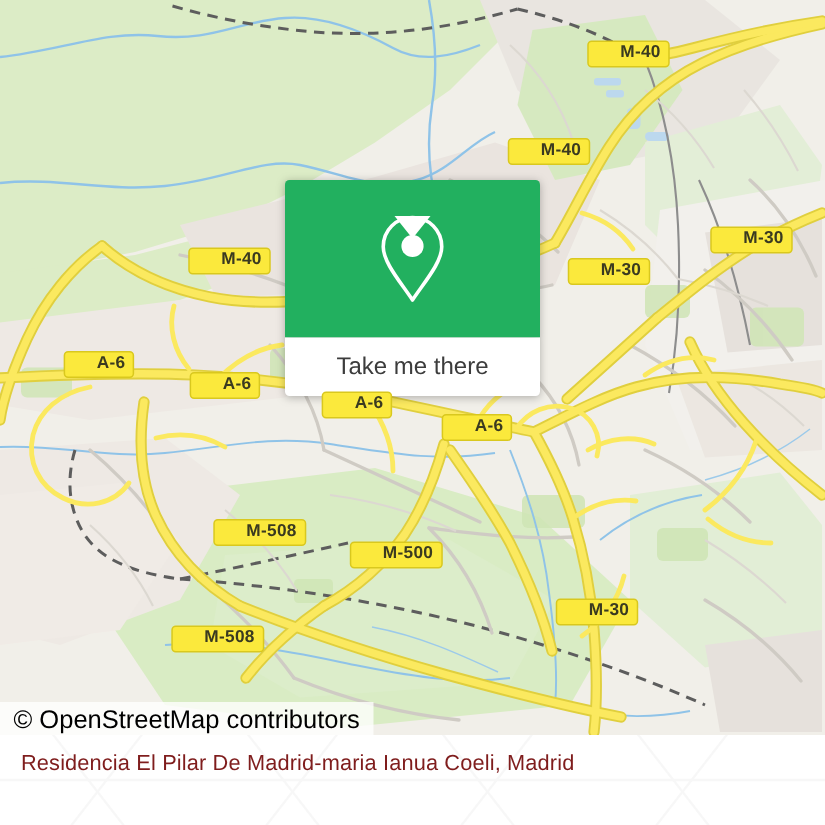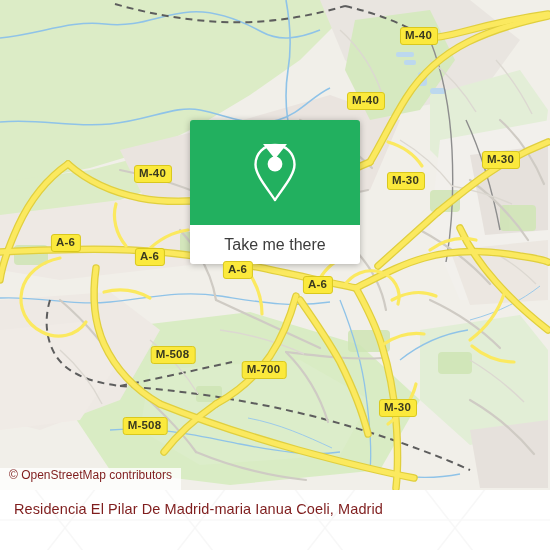--- a/index.html
+++ b/index.html
@@ -34,23 +34,23 @@
     position:absolute;left:30px;top:-1px;
     font-size:27px;line-height:30px;color:#1c1c1c;
     font-family:"DejaVu Sans","Liberation Sans",sans-serif;
     letter-spacing:-.6px;font-weight:400;
   }
 
   
   .attrib{
     position:absolute;left:0;top:468px;height:22px;
     background:rgba(255,255,255,.78);
-    display:flex;align-items:flex-start;
+    display:flex;align-items:flex-end;
     padding:0 9px 0 9px;
-    font-size:12px;color:#7f1d1d;
+    font-size:17px;color:#000000;
     white-space:nowrap;
   }
 
   
   .popup{
     position:absolute;left:190px;top:120px;width:170px;
     filter:drop-shadow(0 1px 3px rgba(0,0,0,.28));
   }
   .popup-top{
     height:105px;background:#22b05f;
@@ -72,21 +72,21 @@
   }
 
   
   .shield{
     position:absolute;
     background:#fbe93c;
     border:1.5px solid #d9c81e;
     border-radius:3px;
     color:#3a3a20;
     font-size:11.5px;font-weight:bold;
-    padding:1px 5px 2px 4px;
+    padding:1px 5px 2px 21px;
     line-height:13px;
     letter-spacing:.2px;
     white-space:nowrap;
     transform:translate(-50%,-50%);
     text-align:center;
   }
 </style>
 </head>
 <body>
 
@@ -285,21 +285,21 @@
         <div class="shield" style="left: 419px; top: 36px;">M-40</div>
         <div class="shield" style="left: 366px; top: 101px;">M-40</div>
         <div class="shield" style="left: 153px; top: 174px;">M-40</div>
         <div class="shield" style="left: 501px; top: 160px;">M-30</div>
         <div class="shield" style="left: 406px; top: 181px;">M-30</div>
         <div class="shield" style="left: 66px; top: 243px;">A-6</div>
         <div class="shield" style="left: 150px; top: 257px;">A-6</div>
         <div class="shield" style="left: 238px; top: 270px;">A-6</div>
         <div class="shield" style="left: 318px; top: 285px;">A-6</div>
         <div class="shield" style="left: 173px; top: 355px;">M-508</div>
-        <div class="shield" style="left: 264px; top: 370px;">M-700</div>
+        <div class="shield" style="left: 264px; top: 370px;">M-500</div>
         <div class="shield" style="left: 398px; top: 408px;">M-30</div>
         <div class="shield" style="left: 145px; top: 426px;">M-508</div>
       </div>
 
     <div class="attrib">
       <span>© OpenStreetMap contributors</span>
     </div>
   </div>
 
   <div class="footer">

